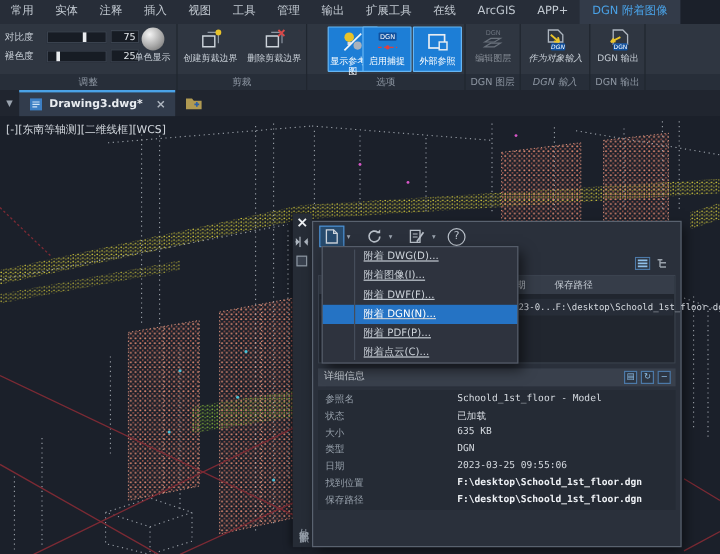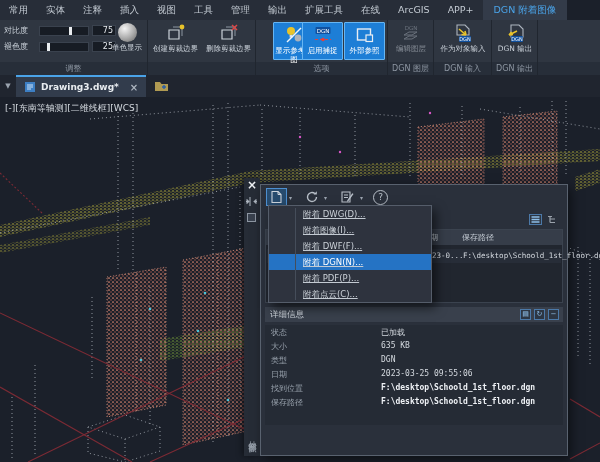--- a/index.html
+++ b/index.html
@@ -170,20 +170,21 @@
       <div class="rbtn" style="left:55px; top:3px; width:51px;">
         <span>
           <svg width="20" height="20" viewBox="0 0 20 20">
               <path d="M3 7 h10 v9 h-10 z" fill="none" stroke="#ccd3da" stroke-width="1.2"></path>
               <path d="M7 4 h9 v9" fill="none" stroke="#8d96a2" stroke-width="1"></path>
               <path d="M13 2 l5 5 M18 2 l-5 5" stroke="#d84848" stroke-width="1.5"></path>
             </svg>
         </span>
         <span class="lbl">删除剪裁边界</span>
       </div>
+      <div class="grp-label">剪裁</div>
     </div>
 
     <div class="grp" style="width:132px;">
       <div class="rbtn blue" style="left:17px; top:2px; width:42px;">
         <span>
           <svg width="20" height="20" viewBox="0 0 20 20">
               <circle cx="7" cy="6" r="4" fill="#e8c32a"></circle>
               <rect x="5.6" y="10" width="2.8" height="2.6" fill="#d7dce2"></rect>
               <circle cx="14" cy="13" r="3.4" fill="#aab2bc"></circle>
               <line x1="3" y1="17" x2="17" y2="3" stroke="#f2f5f8" stroke-width="1.4"></line>
@@ -221,21 +222,21 @@
               <text x="10" y="6.5" font-size="5.5" fill="#9aa2ac" text-anchor="middle" font-family="DejaVu Sans">DGN</text>
               <path d="M3 12 l5 -3 h8 l-5 3 z" fill="none" stroke="#9aa2ac"></path>
               <path d="M3 16 l5 -3 h8 l-5 3 z" fill="none" stroke="#9aa2ac"></path>
             </svg>
         </span>
         <span class="lbl">编辑图层</span>
       </div>
       <div class="grp-label">DGN 图层</div>
     </div>
 
-    <div class="grp" style="width:58px;">
+    <div class="grp" style="width:58px;font-style:italic;">
       <div class="rbtn" style="left:3px; top:3px; width:52px;">
         <span>
           <svg width="20" height="20" viewBox="0 0 20 20">
               <path d="M4 2 h8 l4 4 v6 h-12 z" fill="none" stroke="#aeb6c0" stroke-width="1.1"></path>
               <path d="M6 6 l7 6 M13 12 l-1 -4 M13 12 l-4.5 -0.5" stroke="#e8c32a" stroke-width="1.6" fill="none"></path>
               <rect x="6" y="13" width="12" height="6" rx="1" fill="#10509e"></rect>
               <text x="12" y="18" font-size="5" fill="#fff" text-anchor="middle" font-family="DejaVu Sans">DGN</text>
             </svg>
         </span>
         <span class="lbl">作为对象输入</span>
@@ -438,20 +439,24 @@
         <span>详细信息</span>
         <span class="det-icons">
           <span class="dic">▤</span>
           <span class="dic">↻</span>
           <span class="dic">−</span>
         </span>
       </div>
 
       <div class="det-grid">
         <div class="det-row">
+          <span class="dl">参照名</span>
+          <span class="dv">Schoold_1st_floor - Model</span>
+        </div>
+        <div class="det-row">
           <span class="dl">状态</span>
           <span class="dv">已加载</span>
         </div>
         <div class="det-row">
           <span class="dl">大小</span>
           <span class="dv">635 KB</span>
         </div>
         <div class="det-row">
           <span class="dl">类型</span>
           <span class="dv">DGN</span>

